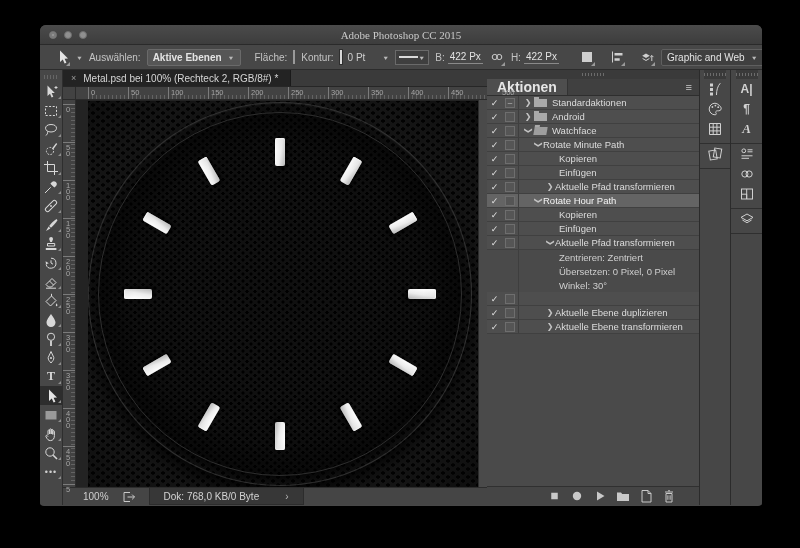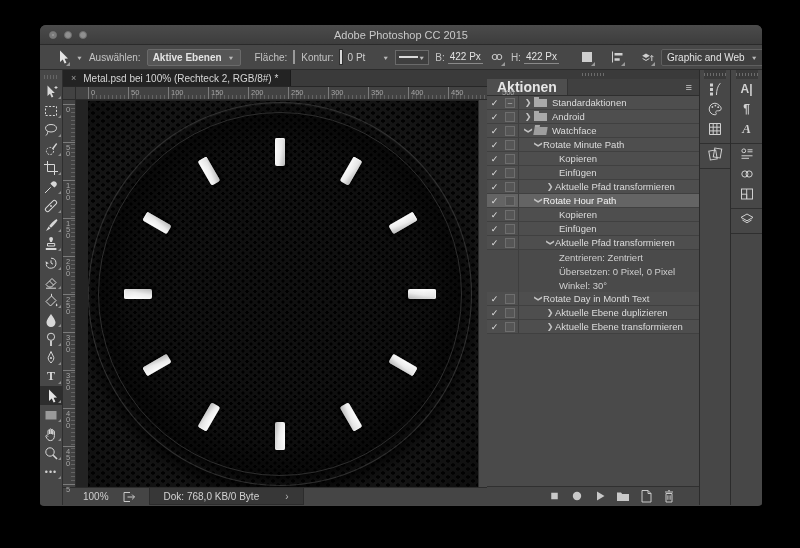--- a/index.html
+++ b/index.html
@@ -2,21 +2,21 @@
 <html><head>
 <meta charset="utf-8">
 <style>
   html,body{margin:0;padding:0;background:#000;width:800px;height:548px;overflow:hidden;
     font-family:"Liberation Sans",sans-serif;-webkit-font-smoothing:antialiased;}
   *{box-sizing:border-box;}
   .window{position:absolute;left:40px;top:25px;width:722px;height:481px;background:#474747;
     border-radius:6px 6px 4px 4px;overflow:hidden;box-shadow:0 12px 30px rgba(0,0,0,.9);}
   
   .titlebar{height:20px;background:linear-gradient(#4b4b4b,#3d3d3d);border-bottom:1px solid #2a2a2a;
-    display:flex;align-items:center;position:relative;}
+    display:flex;align-items:center;position:relative;font-family:Liberation Serif, serif;}
   .lights{display:flex;gap:7px;margin-left:9px;}
   .light{width:8px;height:8px;border-radius:50%;background:#8f8f8f;border:1px solid #6d6d6d;}
   .light.close{background:#9a9a9a;box-shadow:inset 0 0 0 2px #7c7c7c;}
   .win-title{position:absolute;left:0;right:0;text-align:center;font-size:11px;color:#c9c9c9;}
   
   .optionsbar{height:25px;background:#474747;border-bottom:1px solid #2c2c2c;display:flex;
     align-items:center;font-size:10px;color:#cfcfcf;padding:0 4px;gap:6px;white-space:nowrap;}
   .grip{width:5px;height:16px;background:repeating-linear-gradient(#666 0 1px,transparent 1px 3px);margin:0 2px;}
   .chev{font-size:7px;color:#b9b9b9;transform:scaleY(.8);}
   .opt-label{color:#c4c4c4;}
@@ -561,24 +561,20 @@
               <span class="modal"></span>
               <span class="rowcontent" style="padding-left:40px">
                 <span>Winkel: 30°</span>
               </span>
             </div>
             <div class="arow">
               <span class="ck">✓</span>
               <span class="modal">
                 <span class="box"></span>
               </span>
-              <span class="rowcontent" style="padding-left:14px">
-                <span class="disc open">❯</span>
-                <span>Rotate Day in Month Text</span>
-              </span>
             </div>
             <div class="arow">
               <span class="ck">✓</span>
               <span class="modal">
                 <span class="box"></span>
               </span>
               <span class="rowcontent" style="padding-left:26px">
                 <span class="disc ">❯</span>
                 <span>Aktuelle Ebene duplizieren</span>
               </span>

